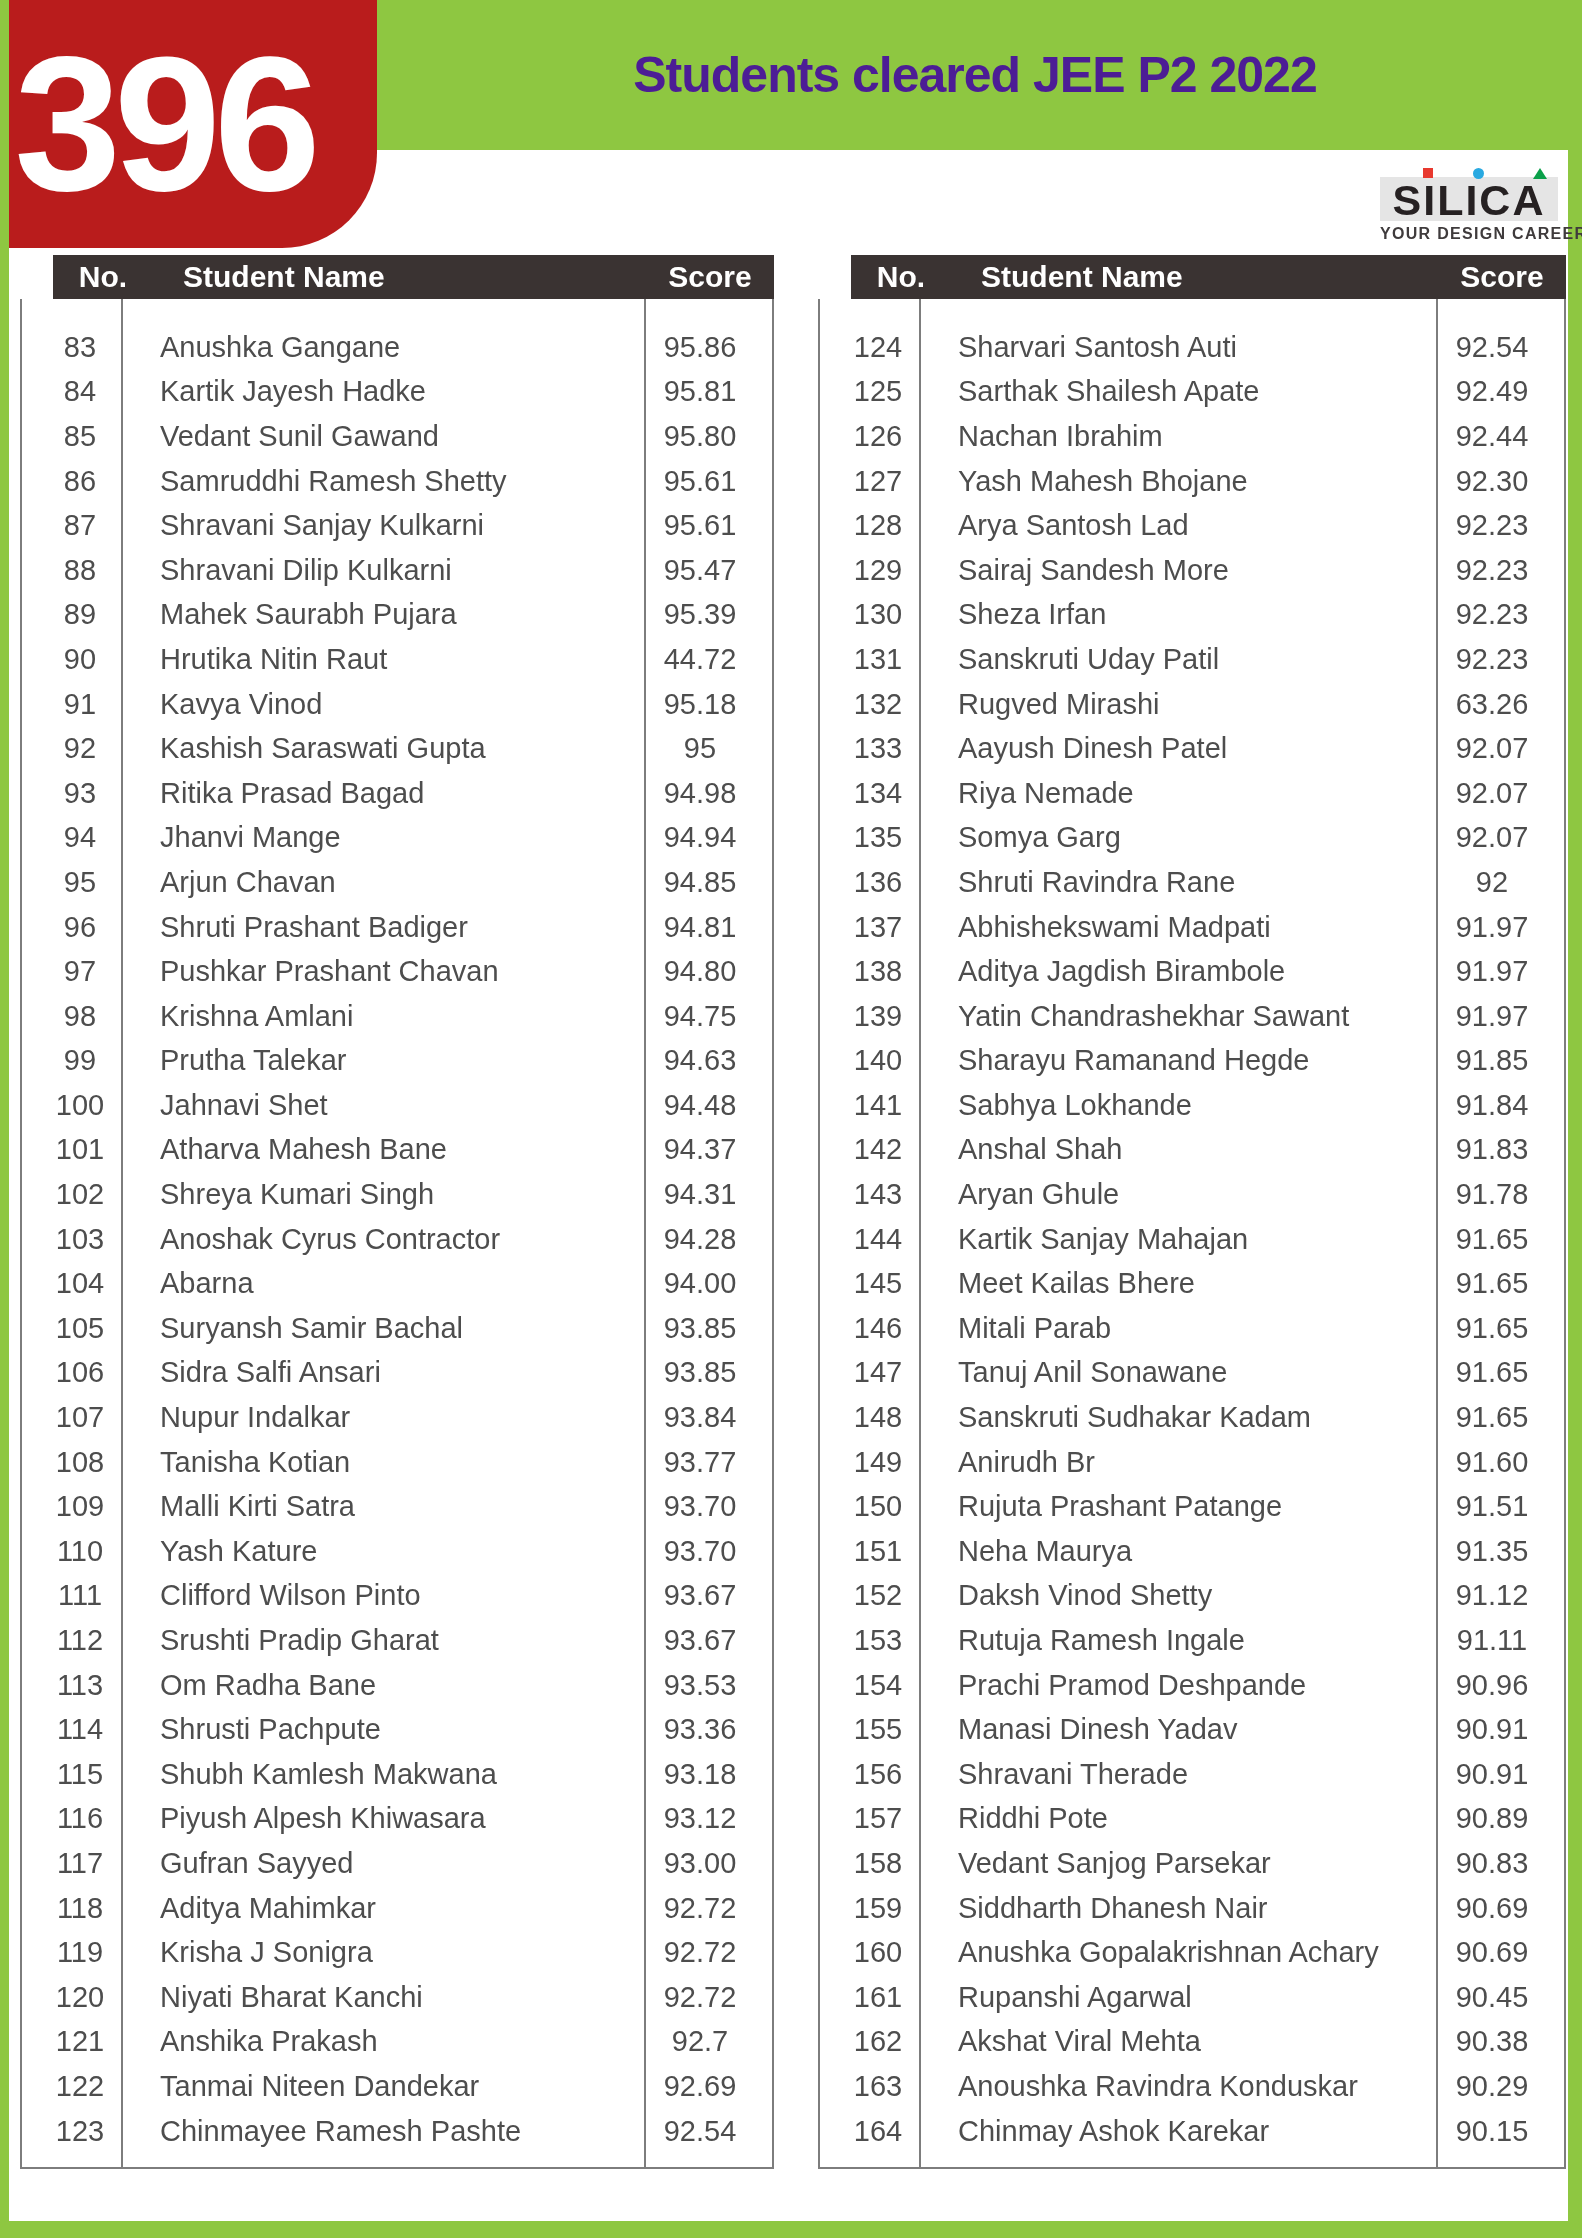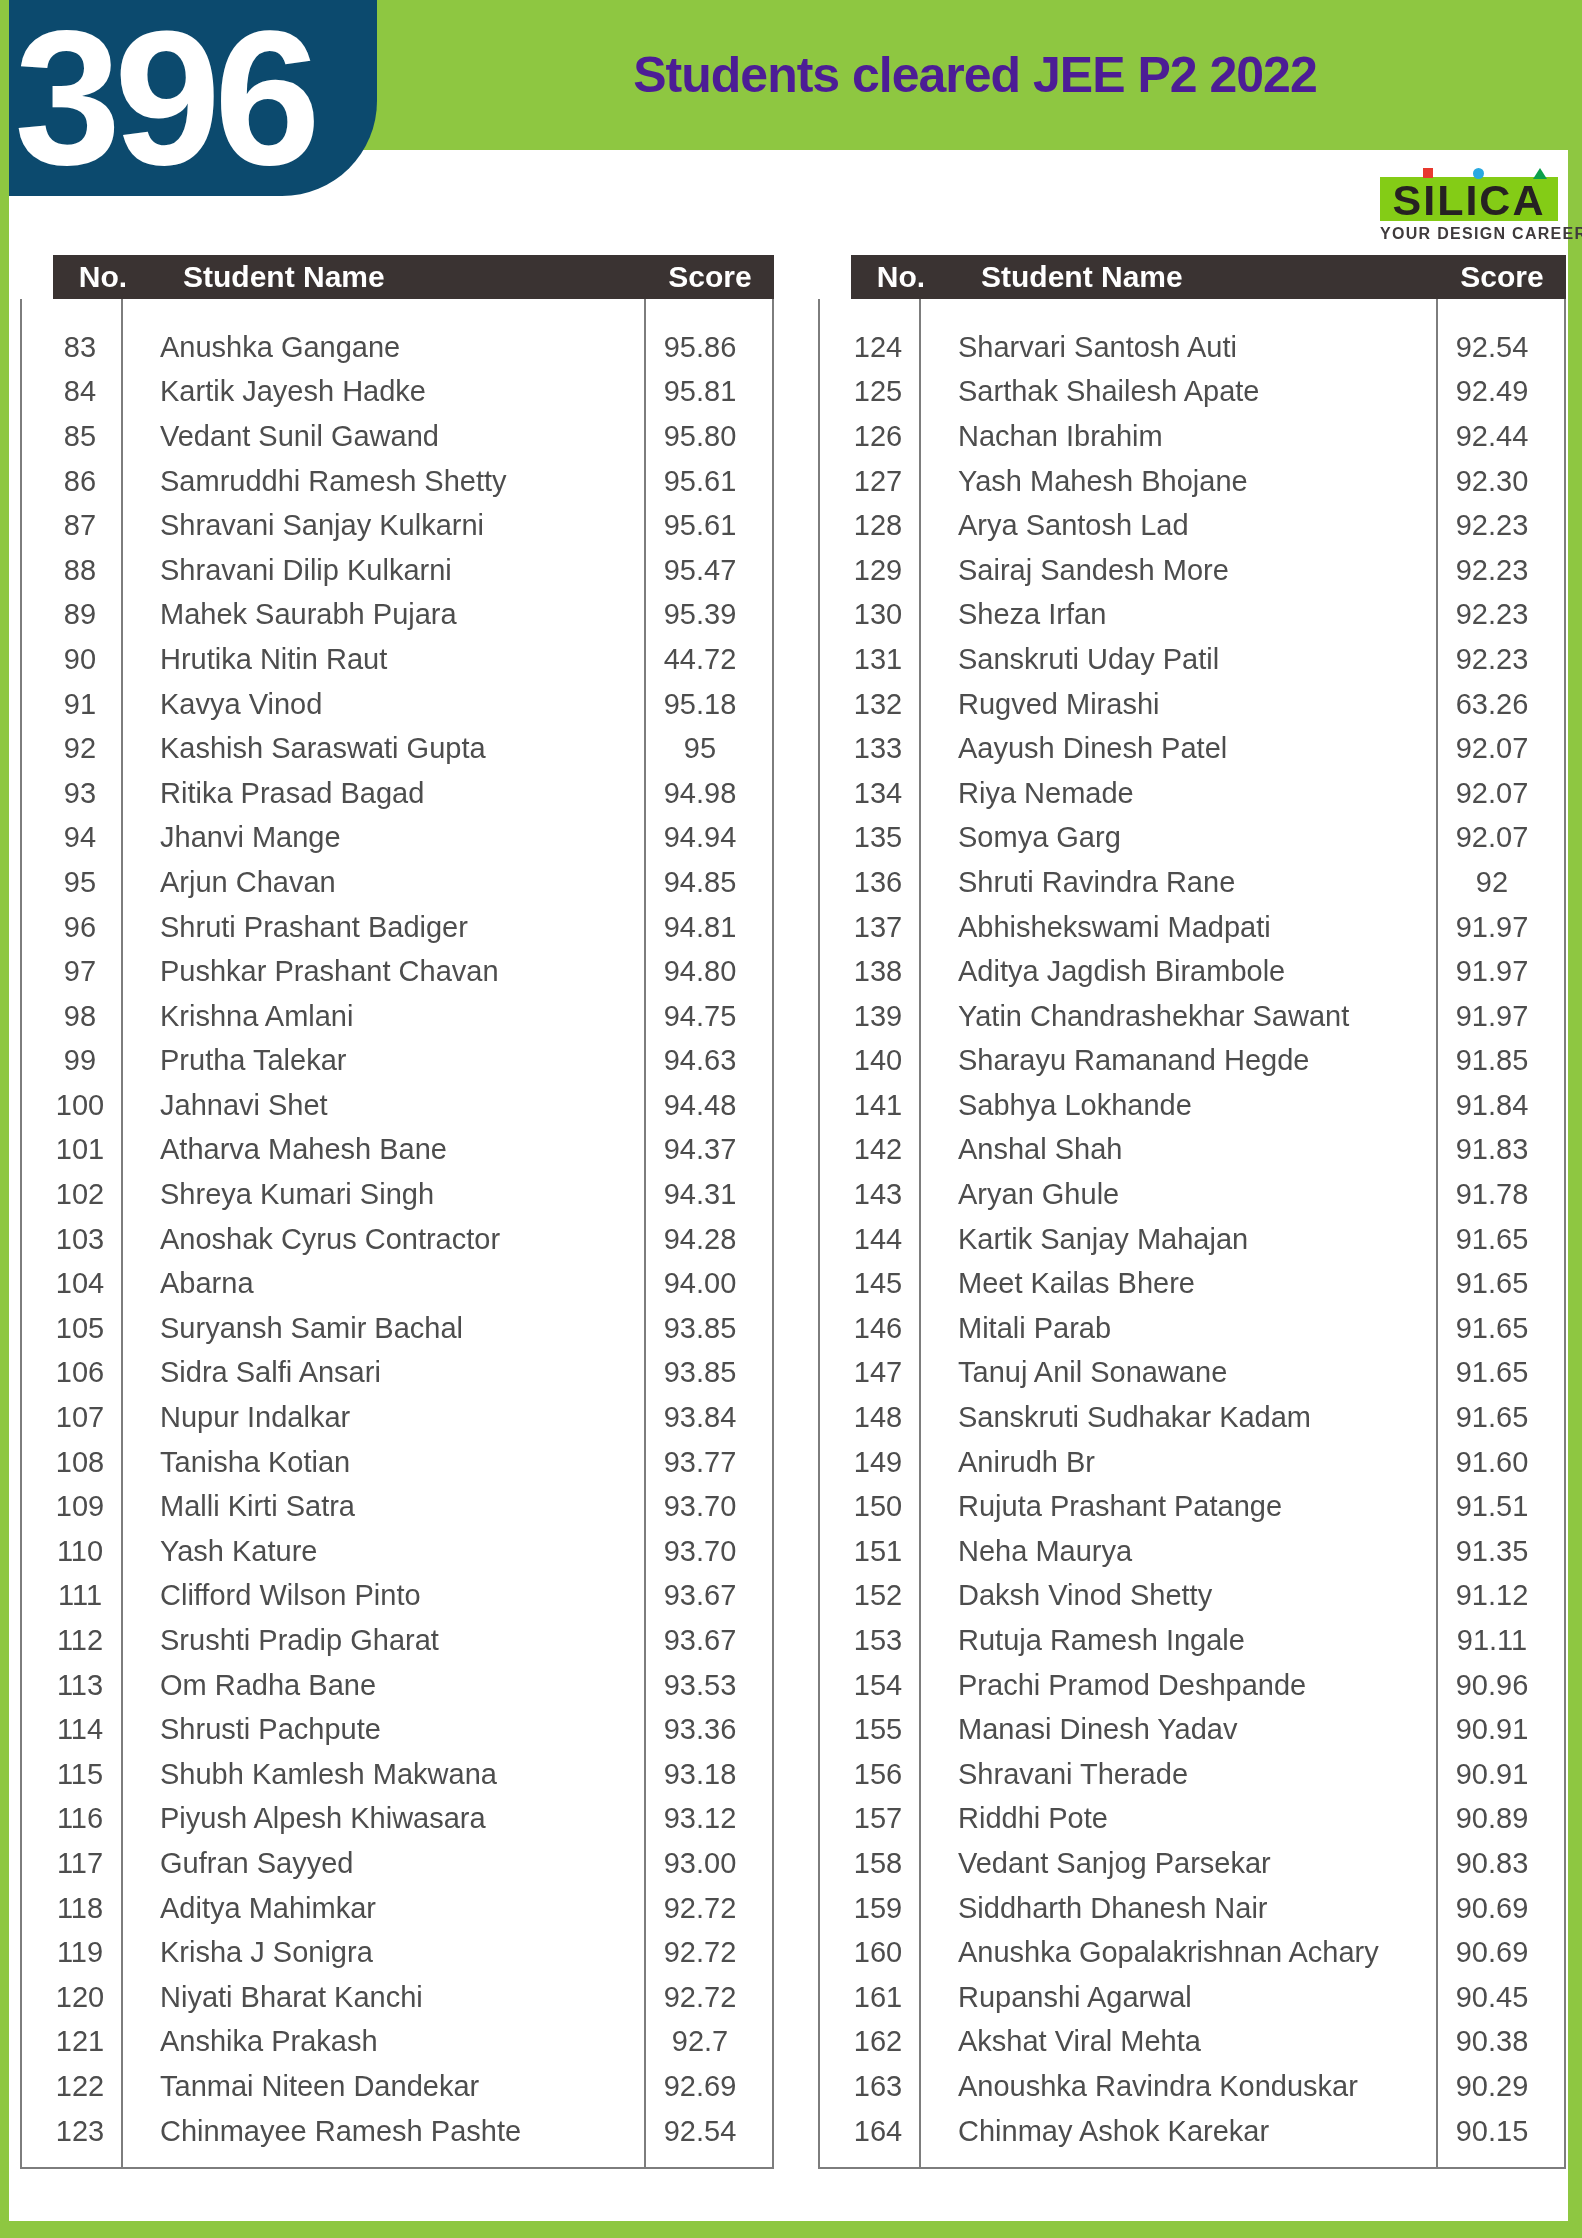--- a/index.html
+++ b/index.html
@@ -6,33 +6,33 @@
   .page{position:relative;width:1582px;height:2238px;background:#ffffff;overflow:hidden;
         font-family:"Liberation Sans",sans-serif;}
 
   
   .band-top{position:absolute;left:0;top:0;width:100%;height:150px;background:#8ec741;}
   .strip-left{position:absolute;left:0;top:0;width:9px;height:100%;background:#8ec741;}
   .strip-right{position:absolute;right:0;top:0;width:14px;height:100%;background:#8ec741;}
   .bar-bottom{position:absolute;left:0;bottom:0;width:100%;height:17px;background:#8ec741;}
 
   
-  .badge{position:absolute;left:9px;top:0;width:368px;height:196px;background:#0c4a6e;
+  .badge{position:absolute;left:9px;top:0;width:368px;height:248px;background:#b91c1c;
          border-bottom-right-radius:95px;display:flex;align-items:center;justify-content:center;
          padding-right:58px;box-sizing:border-box;}
   .badge-num{color:#ffffff;font-size:192px;font-weight:bold;letter-spacing:-7px;line-height:1;}
 
   
   .title{position:absolute;left:385px;top:0;width:1180px;height:150px;display:flex;align-items:center;
          justify-content:center;font-size:50px;font-weight:bold;color:#4c1d95;letter-spacing:-1px;
          white-space:nowrap;}
 
   
   .logo{position:absolute;top:168px;right:24px;width:178px;text-align:center;}
-  .logo-mark{position:relative;background:#84cc16;padding:7px 6px 3px;margin-top:9px;}
+  .logo-mark{position:relative;background:#e5e5e5;padding:7px 6px 3px;margin-top:9px;}
   .logo-word{display:block;font-size:43px;font-weight:bold;color:#262122;letter-spacing:2px;line-height:0.78;}
   .dot{position:absolute;top:-9px;}
   .dot-square{left:24%;width:10px;height:10px;background:#e8392f;}
   .dot-circle{left:52%;width:11px;height:11px;border-radius:50%;background:#29a9e1;}
   .dot-triangle{left:86%;width:0;height:0;border-left:7px solid transparent;
                 border-right:7px solid transparent;border-bottom:11px solid #0ba04a;}
   .logo-tagline{margin-top:4px;font-size:16px;font-weight:bold;letter-spacing:1.3px;color:#3f3b3c;white-space:nowrap;}
 
   
   .table{position:absolute;top:255px;}

